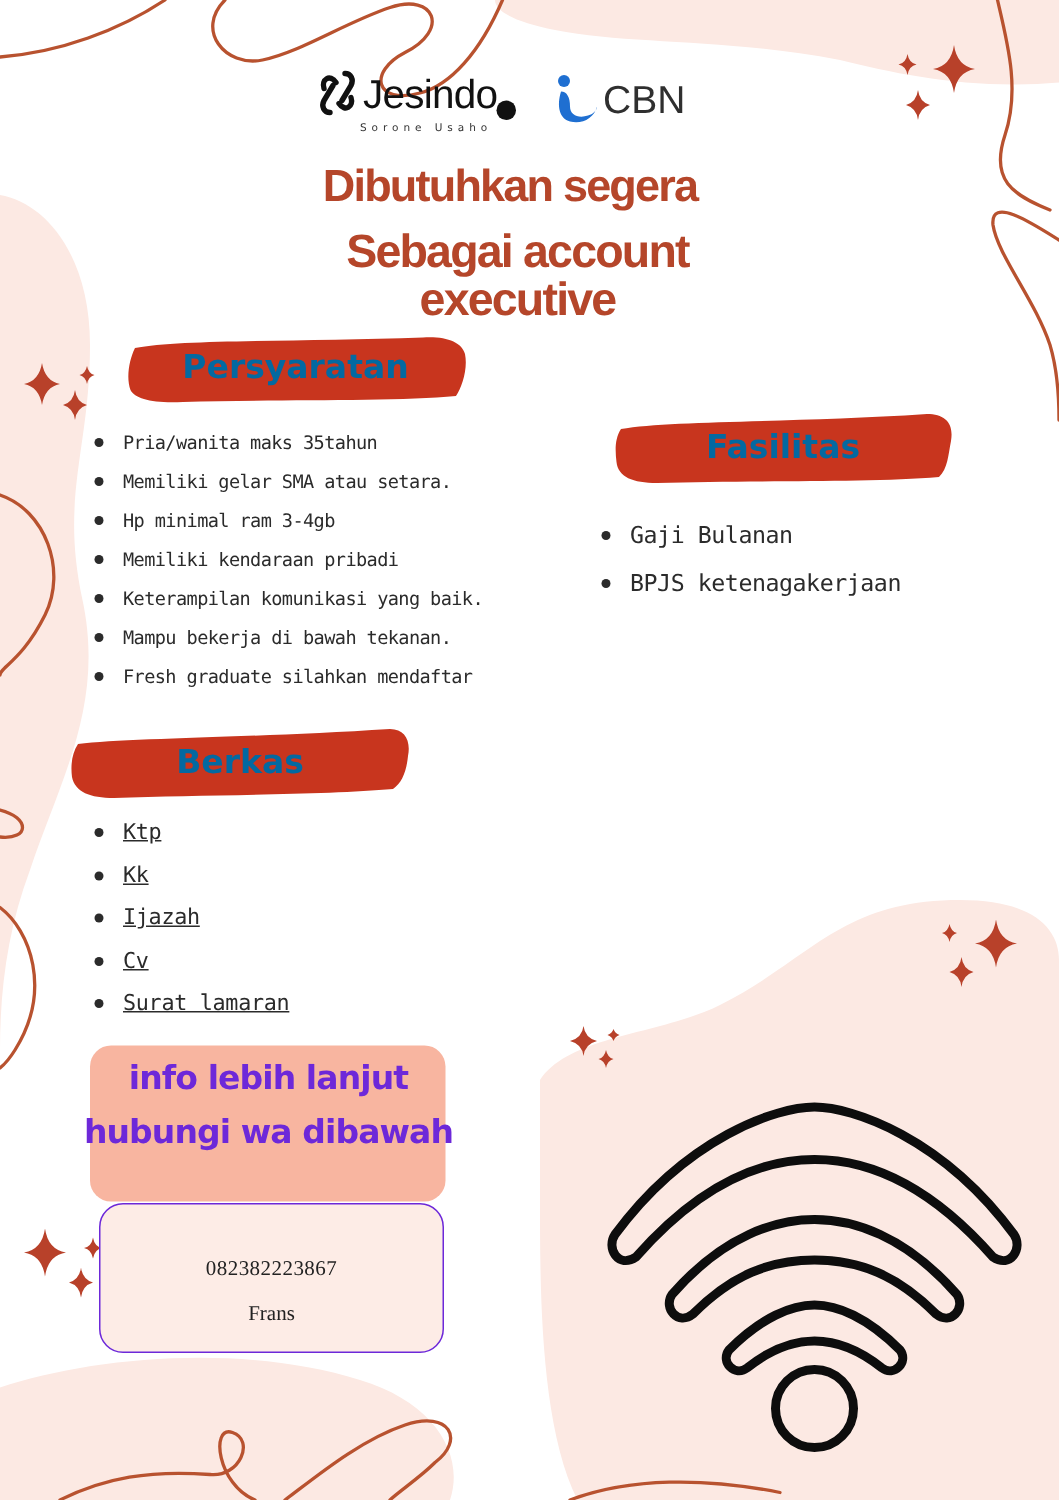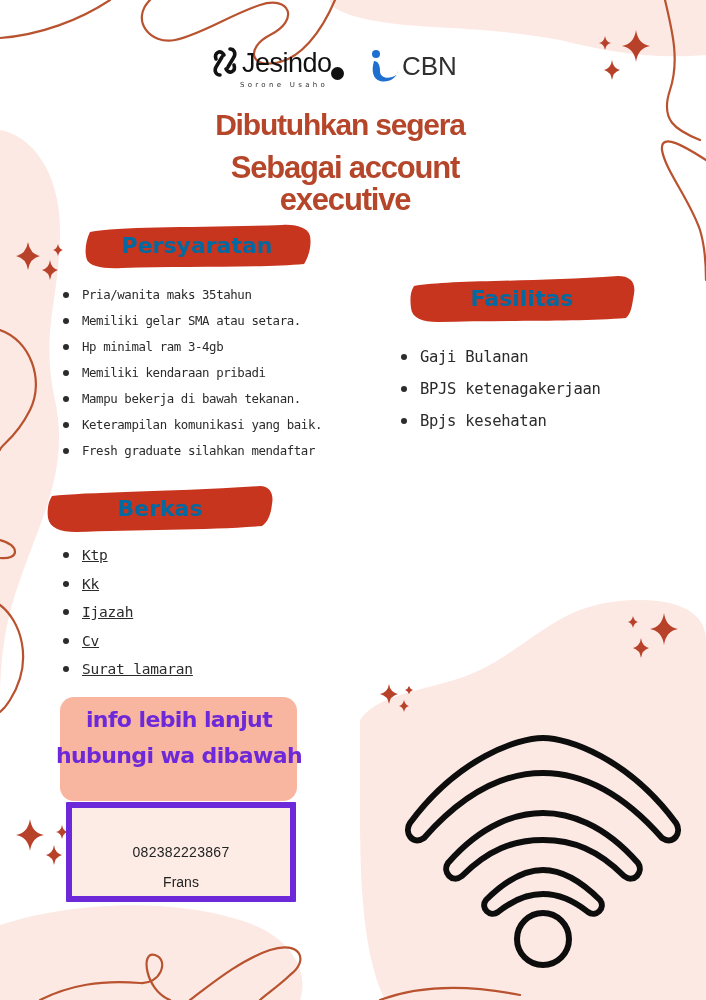--- a/index.html
+++ b/index.html
@@ -43,21 +43,21 @@
   .list-fasil li { height: 32px; line-height: 22px; padding-left: 24px; }
   .list-fasil li::before { top: 8px; width: 7px; height: 7px; }
 
   .list-berkas { left: 60px; top: 545px; font-size: 14.5px; letter-spacing: -0.2px; text-decoration: underline; }
   .list-berkas li { height: 28.5px; line-height: 20px; }
   .list-berkas li::before { top: 7px; }
 
   .info-box { position: absolute; left: 60px; top: 697px; width: 237px; height: 104px; background: #f8b5a0; border-radius: 14px; }
   .info-text { position: absolute; left: 0; top: 702px; width: 358px; text-align: center; color: #6d28d9; font-family: "DejaVu Sans", sans-serif; font-weight: bold; font-size: 22px; line-height: 36px; letter-spacing: -0.6px; }
 
-  .contact-box { position: absolute; left: 66px; top: 802px; width: 230px; height: 100px; background: #fdece6; border: 6px solid #6d28d9; border-radius: 1px; text-align: center; font-family: Liberation Sans, sans-serif; color: #222; }
+  .contact-box { position: absolute; left: 66px; top: 802px; width: 230px; height: 100px; background: #fdece6; border: 1px solid #6d28d9; border-radius: 16px; text-align: center; font-family: Liberation Serif, serif; color: #222; }
   .contact-phone { position: absolute; left: 0; top: 36px; width: 100%; font-size: 14px; letter-spacing: 0.3px; }
   .contact-name { position: absolute; left: 0; top: 66px; width: 100%; font-size: 14px; }
 
   .wifi { position: absolute; left: 398px; top: 728px; width: 290px; height: 245px; }
   .sparkle { position: absolute; }
 </style>
 </head>
 <body>
 
 <svg class="bg-svg" viewBox="0 0 706 1000">
@@ -140,35 +140,34 @@
   <svg viewBox="0 0 230 48" preserveAspectRatio="none">
     <path d="M8 10 C40 4 120 6 200 3 C215 2 226 6 228 14 C230 24 226 36 222 42 C180 46 100 44 40 46 C20 47 8 44 5 38 C2 30 4 18 8 10 Z" fill="#c8351e"></path>
   </svg>
   <span class="label">Persyaratan</span>
 </div>
 <ul class="list list-persy">
   <li>Pria/wanita maks 35tahun</li>
   <li>Memiliki gelar SMA atau setara.</li>
   <li>Hp minimal ram 3-4gb</li>
   <li>Memiliki kendaraan pribadi</li>
+  <li>Keterampilan komunikasi yang baik.</li>
   <li>Mampu bekerja di bawah tekanan.</li>
-  <li>Keterampilan komunikasi yang baik.</li>
   <li>Fresh graduate silahkan mendaftar</li>
 </ul>
 
 <div class="banner ban-fasil">
   <svg viewBox="0 0 228 50" preserveAspectRatio="none">
     <path d="M6 12 C40 6 120 8 210 2 C222 2 228 8 226 20 C224 30 224 38 218 44 C170 48 90 46 30 48 C14 48 4 44 3 34 C2 26 2 18 6 12 Z" fill="#c8351e"></path>
   </svg>
   <span class="label">Fasilitas</span>
 </div>
 <ul class="list list-fasil">
   <li>Gaji Bulanan</li>
   <li>BPJS ketenagakerjaan</li>
-  <li>Bpjs kesehatan</li>
 </ul>
 
 <div class="banner ban-berkas">
   <svg viewBox="0 0 228 50" preserveAspectRatio="none">
     <path d="M6 12 C40 8 120 8 214 2 C224 2 228 10 226 20 C225 30 222 38 216 42 C170 46 90 46 30 48 C14 48 4 44 2 34 C1 26 2 18 6 12 Z" fill="#c8351e"></path>
   </svg>
   <span class="label">Berkas</span>
 </div>
 <ul class="list list-berkas">
   <li>Ktp</li>

